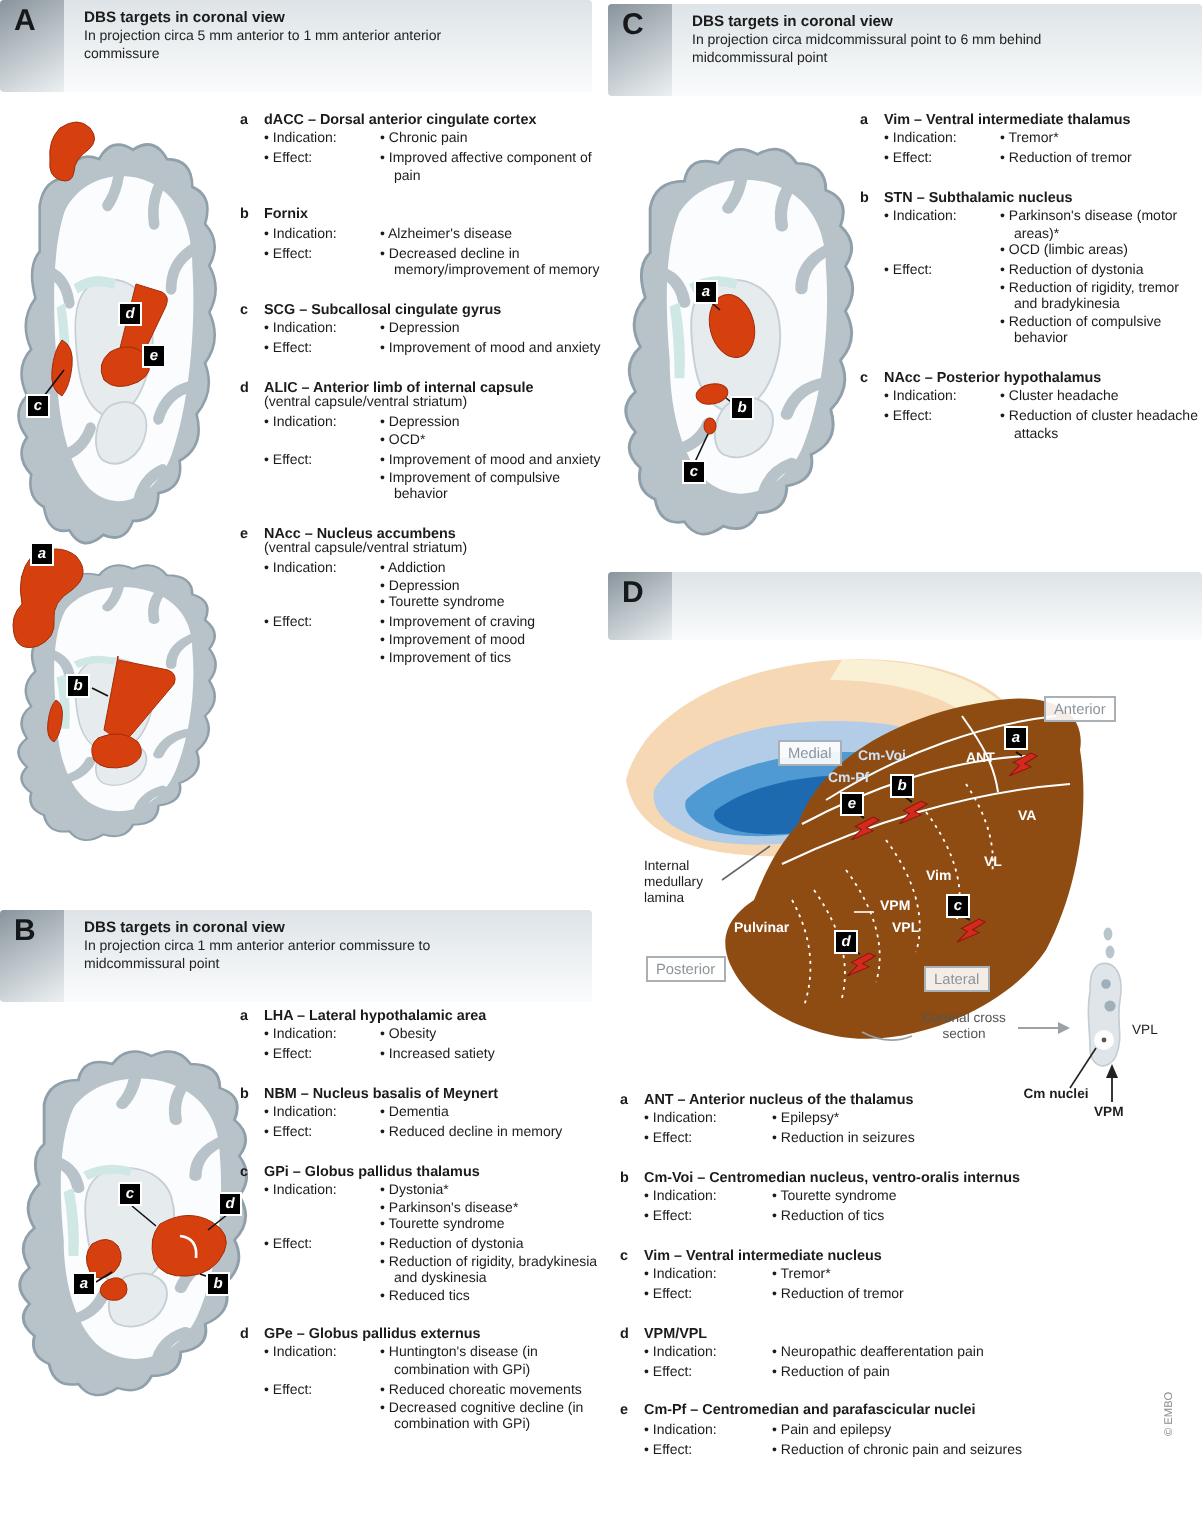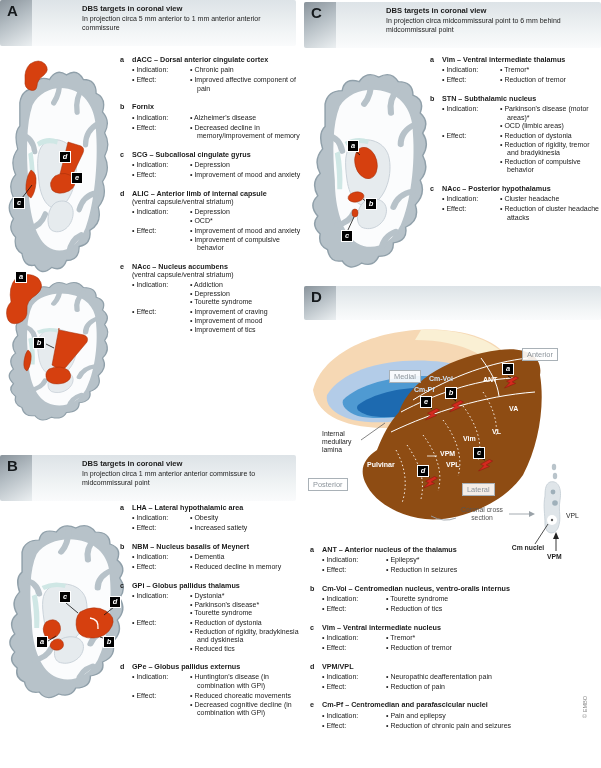--- a/index.html
+++ b/index.html
@@ -4,21 +4,21 @@
 <style>
   html,body{margin:0;padding:0;background:#fff;}
   #canvas{position:relative;width:601px;height:768px;background:#fff;overflow:hidden;
           font-family:"Liberation Sans",sans-serif;color:#1b1b1b;}
   
   .panel-header{position:absolute;display:flex;align-items:stretch;border-radius:2px;
     background:linear-gradient(180deg,#dde3e7 0%,#f2f5f6 70%,#fafbfc 100%);}
   .panel-letter{flex:none;width:32px;box-sizing:border-box;padding:2px 0 0 7px;
     font-weight:bold;font-size:15px;color:#15191c;
     background:linear-gradient(150deg,#89939b 0%,#b6bfc5 45%,#ecf0f2 100%);border-radius:2px 0 0 2px;}
-  .panel-htext{padding:4px 8px 2px 10px;margin-left:40px;}
+  .panel-htext{padding:4px 8px 2px 10px;}
   .panel-title{font-weight:bold;font-size:7.6px;line-height:1.25;}
   .panel-subtitle{font-size:7px;line-height:1.25;margin-top:2px;color:#222;}
   
   .dbs-list{position:absolute;font-size:7px;line-height:1.22;}
   .dbs-item{margin-bottom:10px;}
   .ihead{display:flex;margin-bottom:1.5px;}
   .ilet{flex:none;width:12px;font-weight:bold;font-size:7.2px;}
   .inames{flex:1;}
   .iname{display:block;font-weight:bold;font-size:7.2px;}
   .isub{display:block;font-weight:normal;}
@@ -534,21 +534,21 @@
         <use href="#boltP" xlink:href="#boltP" transform="translate(207,54) rotate(25)"></use>
         <use href="#boltP" xlink:href="#boltP" transform="translate(152,78) rotate(25)"></use>
         <use href="#boltP" xlink:href="#boltP" transform="translate(128,86) rotate(25)"></use>
         <use href="#boltP" xlink:href="#boltP" transform="translate(181,137) rotate(25)"></use>
         <use href="#boltP" xlink:href="#boltP" transform="translate(126,154) rotate(25)"></use>
       </g>
     </svg>
     
     <span class="dirbox" style="left:86px;top:50px">Medial</span>
     <span class="dirbox" style="left:219px;top:28px">Anterior</span>
-    <span class="dirbox" style="left:5px;top:158px">Posterior</span>
+    <span class="dirbox" style="left:20px;top:158px">Posterior</span>
     <span class="dirbox" style="left:159px;top:163px">Lateral</span>
     
     <span class="rg" style="left:180px;top:56px">ANT</span>
     <span class="rg" style="left:206px;top:85px">VA</span>
     <span class="rg" style="left:189px;top:108px">VL</span>
     <span class="rg" style="left:160px;top:115px">Vim</span>
     <span class="rg" style="left:137px;top:130px">VPM</span>
     <span class="rg" style="left:143px;top:141px">VPL</span>
     <span class="rg" style="left:64px;top:141px">Pulvinar</span>
     <span class="rg pale" style="left:126px;top:55px">Cm-Voi</span>

